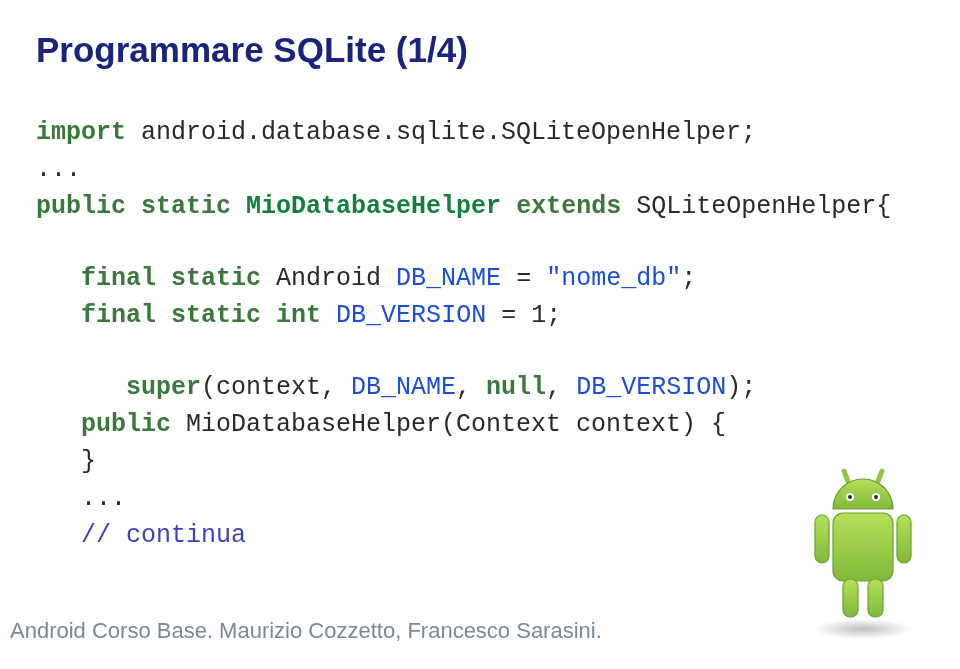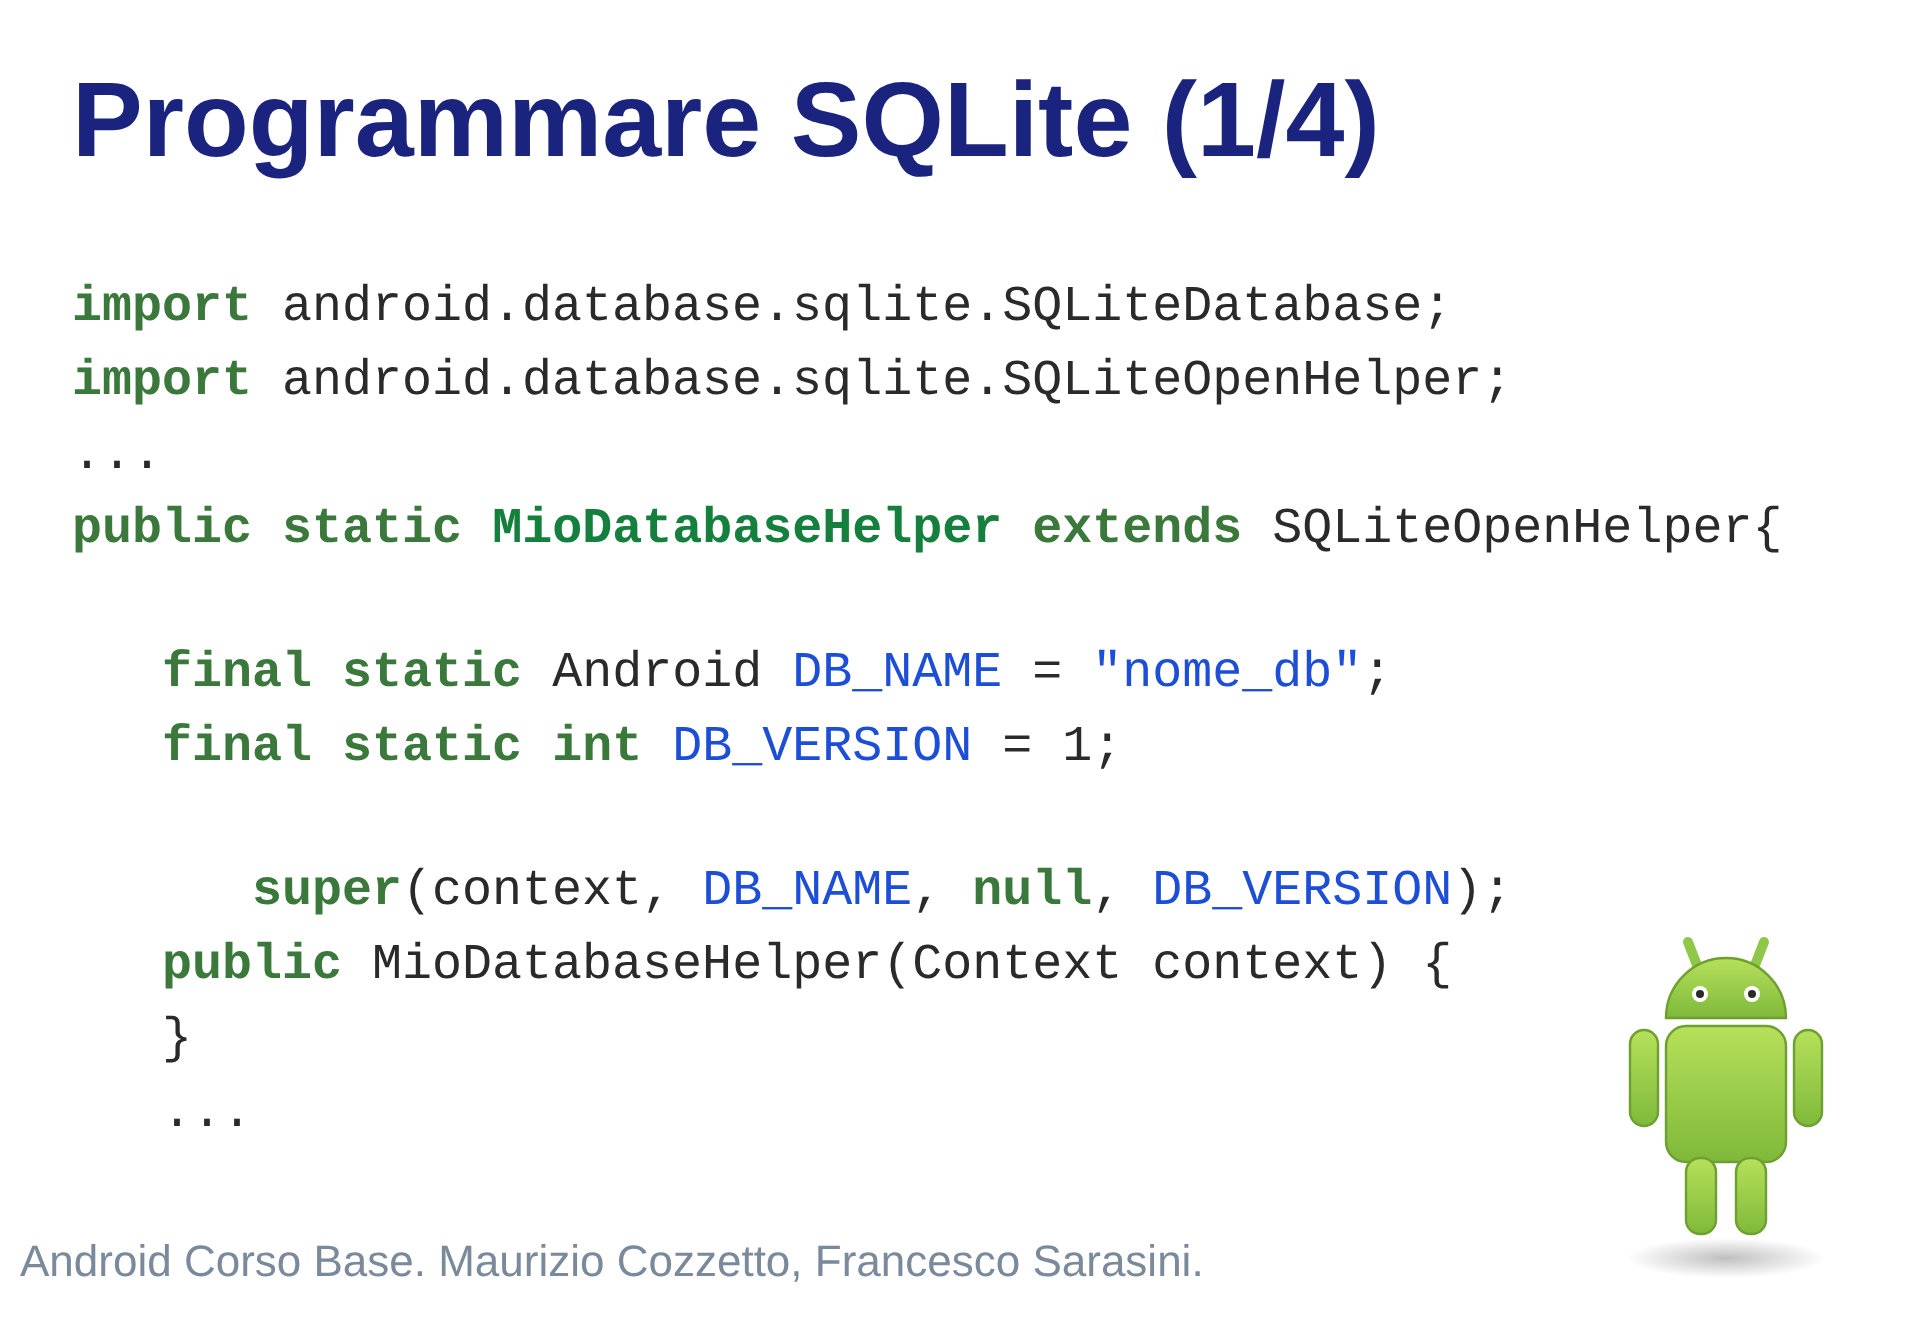--- a/index.html
+++ b/index.html
@@ -12,21 +12,21 @@
       height: 669px;
       background: #ffffff;
       font-family: Georgia, 'Times New Roman', serif;
       position: relative;
       padding: 30px 36px 0 36px;
       overflow: hidden;
     }
     .title {
       color: #1a237e;
       font-weight: bold;
-      font-size: 53px;
+      font-size: 35px;
       margin-bottom: 44px;
       font-family: Verdana, Geneva, sans-serif;
     }
     .code-block {
       font-family: 'Courier New', Courier, monospace;
       font-size: 25px;
       line-height: 1.48;
       color: #2a2a2a;
     }
     .code-block pre {
@@ -66,32 +66,32 @@
       font-size: 22px;
       color: #7a8a9a;
     }
   </style>
 </head>
 <body>
 
 <div class="title">Programmare SQLite (1/4)</div>
 
 <div class="code-block">
-<pre><span class="kw-green">import</span><span> android.database.sqlite.SQLiteDatabase;</span></pre>
 <pre><span class="kw-green">import</span><span> android.database.sqlite.SQLiteOpenHelper;</span></pre>
 <pre><span>...</span></pre>
 <pre><span class="kw-green">public</span><span> </span><span class="kw-green">static</span><span> </span><span class="kw-brown">MioDatabaseHelper</span><span> </span><span class="kw-green">extends</span><span> SQLiteOpenHelper{</span></pre>
 <div class="para-gap"></div>
 <pre><span>   </span><span class="kw-green">final</span><span> </span><span class="kw-green">static</span><span> Android </span><span class="kw-blue">DB_NAME</span><span> = </span><span class="kw-blue">"nome_db"</span><span>;</span></pre>
 <pre><span>   </span><span class="kw-green">final</span><span> </span><span class="kw-green">static</span><span> </span><span class="kw-green">int</span><span> </span><span class="kw-blue">DB_VERSION</span><span> = 1;</span></pre>
 <div class="para-gap"></div>
 <pre><span>      </span><span class="kw-green">super</span><span>(context, </span><span class="kw-blue">DB_NAME</span><span>, </span><span class="kw-green">null</span><span>, </span><span class="kw-blue">DB_VERSION</span><span>);</span></pre>
 <pre><span>   </span><span class="kw-green">public</span><span> MioDatabaseHelper(Context context) {</span></pre>
 <pre><span>   }</span></pre>
 <pre><span>   </span><span>...</span></pre>
+<pre><span>   </span><span class="comment">// continua</span></pre>
 </div>
 
 <div class="android-figure">
   <svg viewBox="0 0 150 180" xmlns="http://www.w3.org/2000/svg">
     <defs>
       <linearGradient id="abody" x1="0" y1="0" x2="0" y2="1">
         <stop offset="0%" stop-color="#b6e05a"></stop>
         <stop offset="100%" stop-color="#7fb93a"></stop>
       </linearGradient>
       <radialGradient id="ashade" cx="50%" cy="50%" r="50%">

